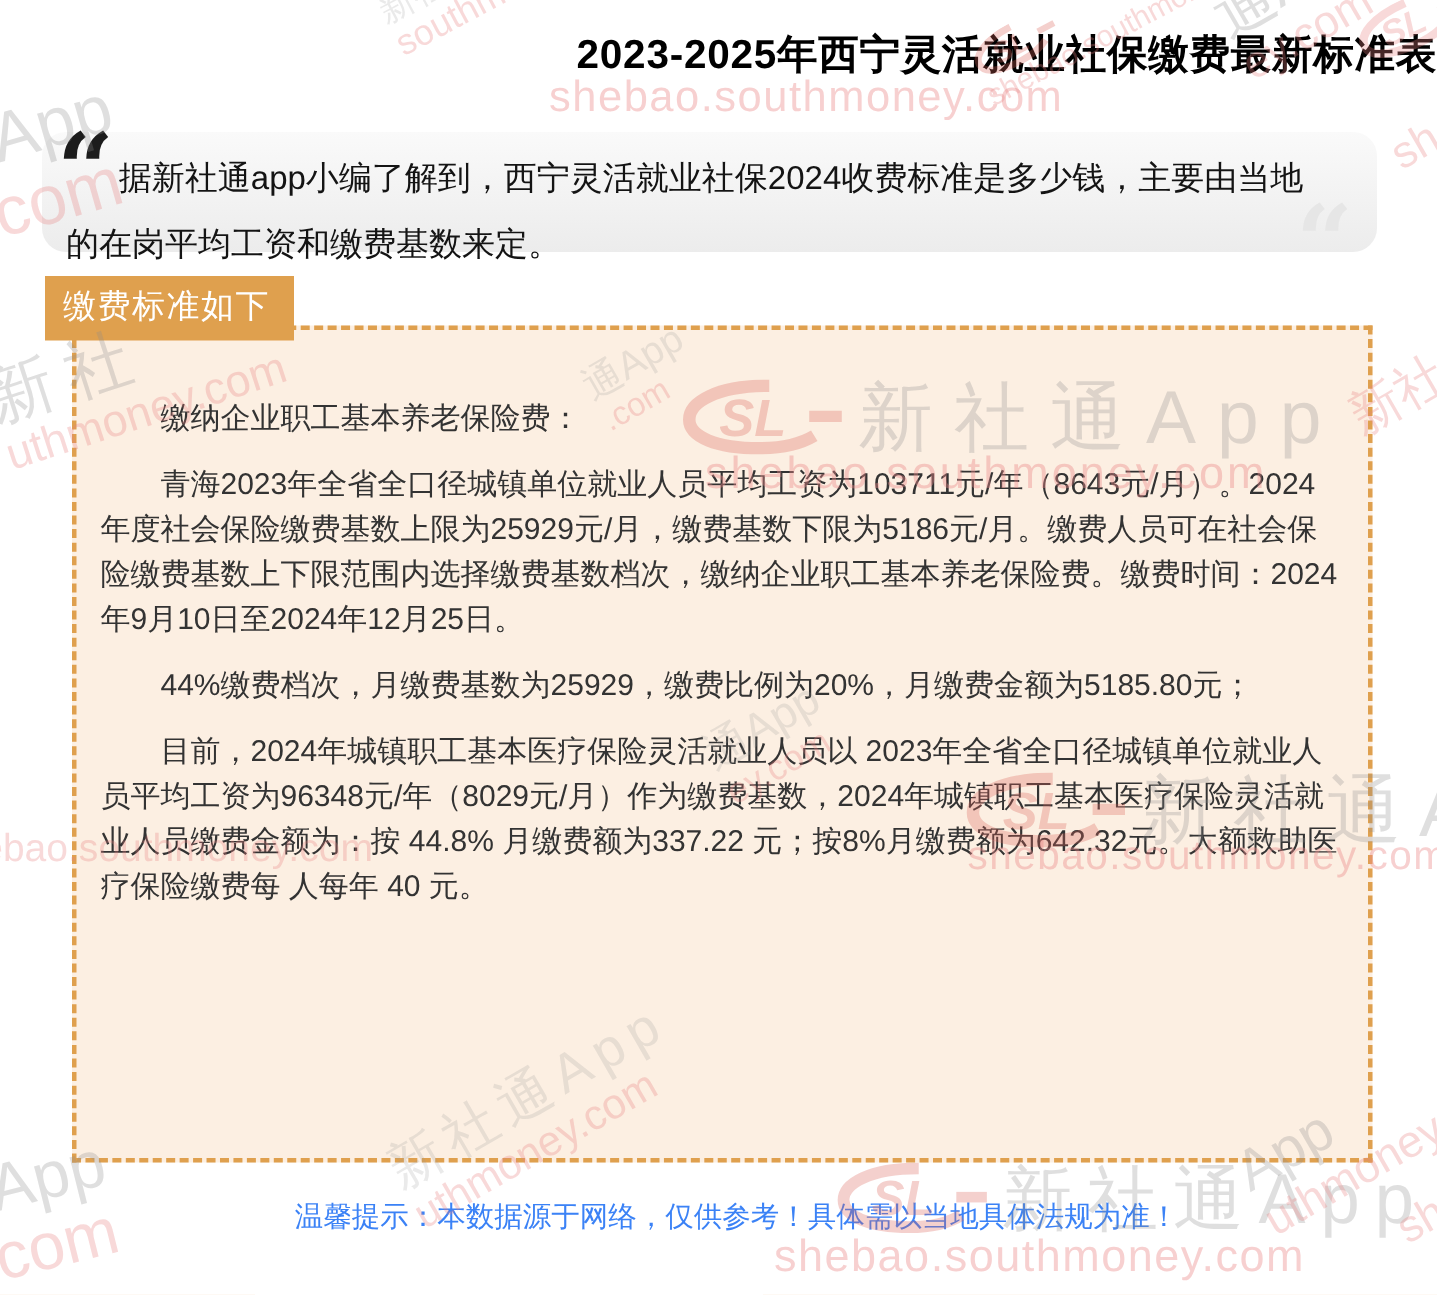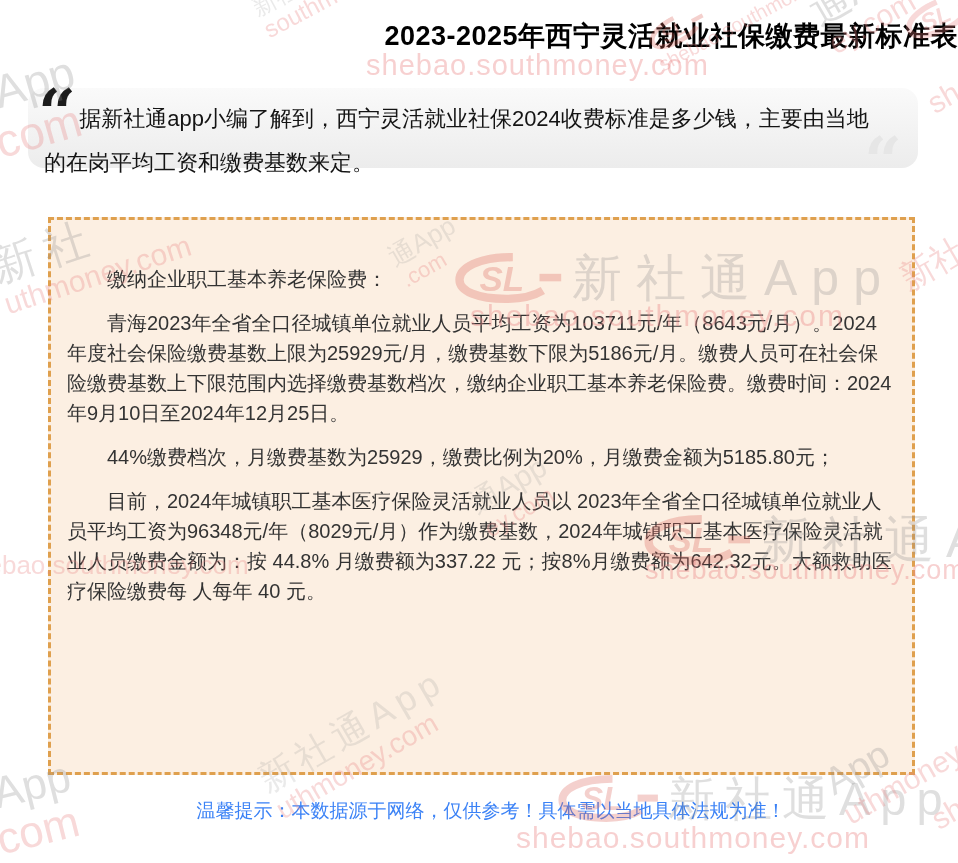--- a/index.html
+++ b/index.html
@@ -105,20 +105,21 @@
 <div class="page">
 
   <h1 class="title">2023-2025年西宁灵活就业社保缴费最新标准表</h1>
 
   <div class="quote-box">
     <span class="q q-open">“</span>
     <p class="intro">据新社通app小编了解到，西宁灵活就业社保2024收费标准是多少钱，主要由当地的在岗平均工资和缴费基数来定。</p>
     <span class="q q-close">“</span>
   </div>
 
+  <div class="section-label">缴费标准如下</div>
 
   <div class="panel">
     <p>缴纳企业职工基本养老保险费：</p>
     <p>青海2023年全省全口径城镇单位就业人员平均工资为103711元/年（8643元/月）。2024年度社会保险缴费基数上限为25929元/月，缴费基数下限为5186元/月。缴费人员可在社会保险缴费基数上下限范围内选择缴费基数档次，缴纳企业职工基本养老保险费。缴费时间：2024年9月10日至2024年12月25日。</p>
     <p>44%缴费档次，月缴费基数为25929，缴费比例为20%，月缴费金额为5185.80元；</p>
     <p>目前，2024年城镇职工基本医疗保险灵活就业人员以 2023年全省全口径城镇单位就业人员平均工资为96348元/年（8029元/月）作为缴费基数，2024年城镇职工基本医疗保险灵活就业人员缴费金额为：按 44.8% 月缴费额为337.22 元；按8%月缴费额为642.32元。大额救助医疗保险缴费每 人每年 40 元。</p>
   </div>
 
   <div class="footer">温馨提示：本数据源于网络，仅供参考！具体需以当地具体法规为准！</div>
 

